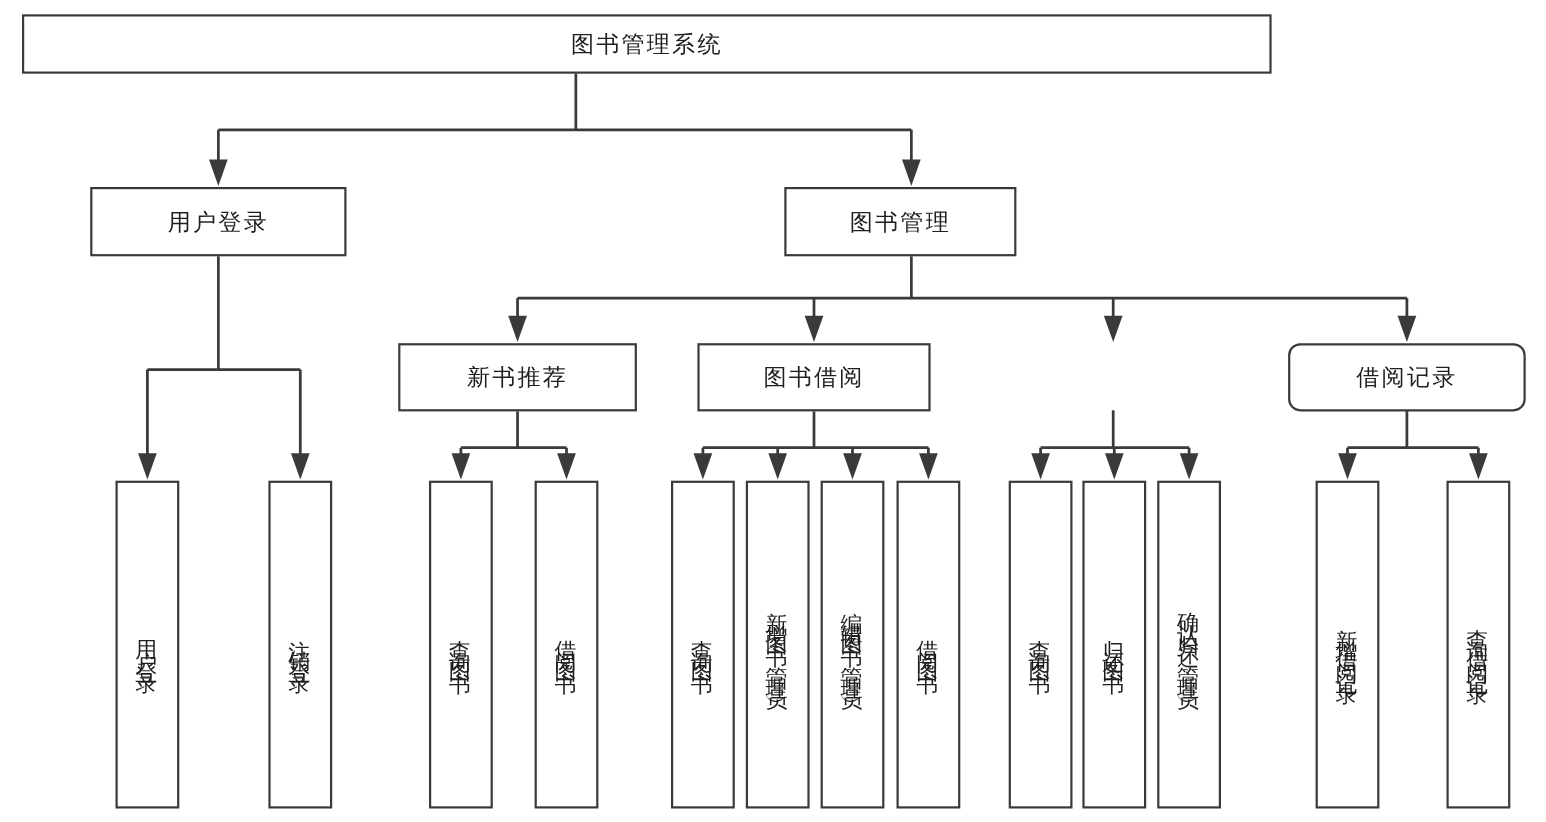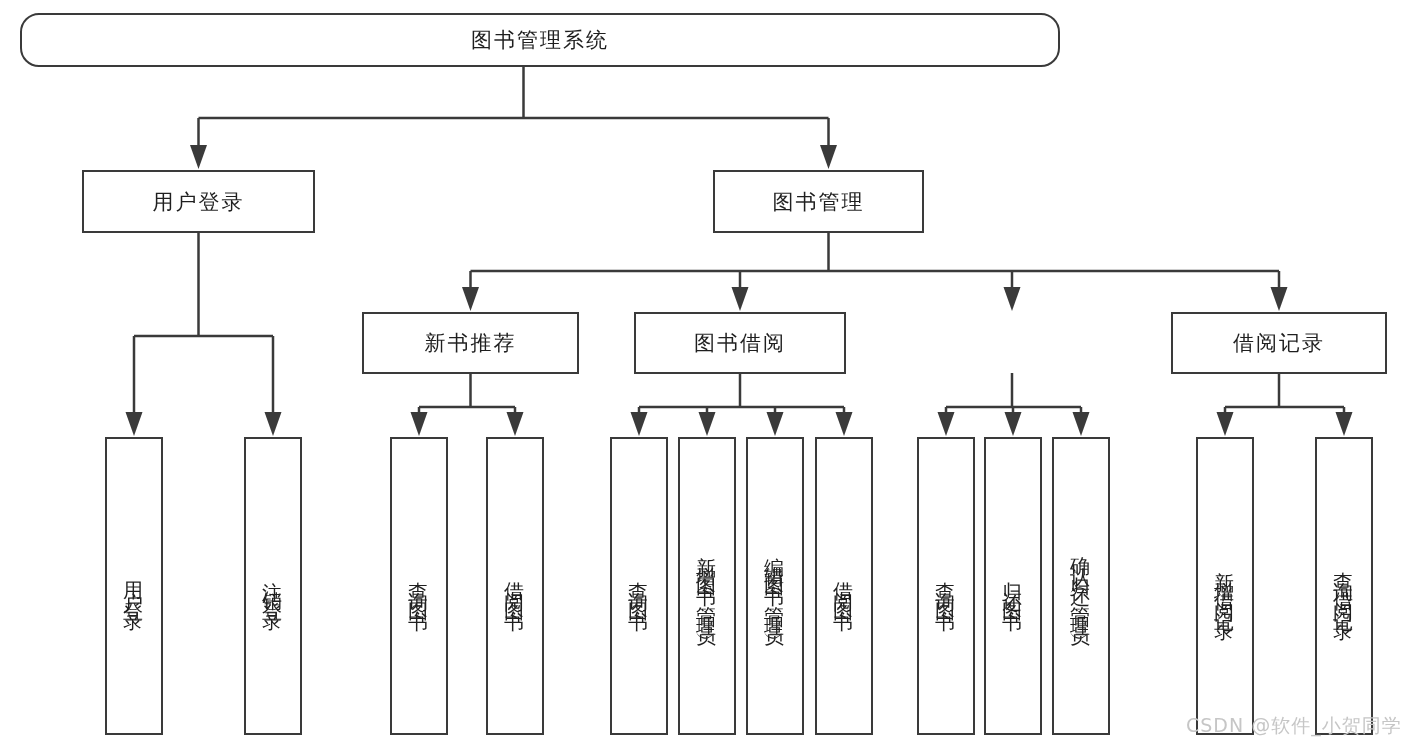--- a/index.html
+++ b/index.html
@@ -146,38 +146,38 @@
     <g>
       <path d="M1279,373 V407"></path>
       <path d="M1225,407 H1344"></path>
       <path d="M1225,407 V414"></path>
       <path d="M1344,407 V414"></path>
       <polygon points="1225,436 1216.5,412 1233.5,412"></polygon>
       <polygon points="1344,436 1335.5,412 1352.5,412"></polygon>
     </g>
   </svg>
 
-  <div class="node" style="left:20px;top:13px;width:1040px;height:54px;border-radius:19px;">
+  <div class="node" style="left:20px;top:13px;width:1136px;height:54px;">
     <span class="hlabel">图书管理系统</span>
   </div>
 
   <div class="node" style="left:82px;top:170px;width:233px;height:63px;">
     <span class="hlabel">用户登录</span>
   </div>
   <div class="node" style="left:713px;top:170px;width:211px;height:63px;">
     <span class="hlabel">图书管理</span>
   </div>
 
   <div class="node" style="left:362px;top:312px;width:217px;height:62px;">
     <span class="hlabel">新书推荐</span>
   </div>
   <div class="node" style="left:634px;top:312px;width:212px;height:62px;">
     <span class="hlabel">图书借阅</span>
   </div>
-  <div class="node" style="left:1171px;top:312px;width:216px;height:62px;">
+  <div class="node" style="left:1171px;top:312px;width:216px;height:62px;border-radius:11px;">
     <span class="hlabel">借阅记录</span>
   </div>
 
   <div class="node leaf" style="left:105px;top:437px;width:58px;height:298px;">
     <span class="vlabel">用户登录</span>
   </div>
   <div class="node leaf" style="left:244px;top:437px;width:58px;height:298px;">
     <span class="vlabel">注销登录</span>
   </div>
 
@@ -211,15 +211,14 @@
     <span class="vlabel">确认归还（管理员）</span>
   </div>
 
   <div class="node leaf" style="left:1196px;top:437px;width:58px;height:298px;">
     <span class="vlabel">新增借阅记录</span>
   </div>
   <div class="node leaf" style="left:1315px;top:437px;width:58px;height:298px;">
     <span class="vlabel">查询借阅记录</span>
   </div>
 
-  <div class="watermark">CSDN @软件_小贺同学</div>
 
 </div>
 
 </body></html>

